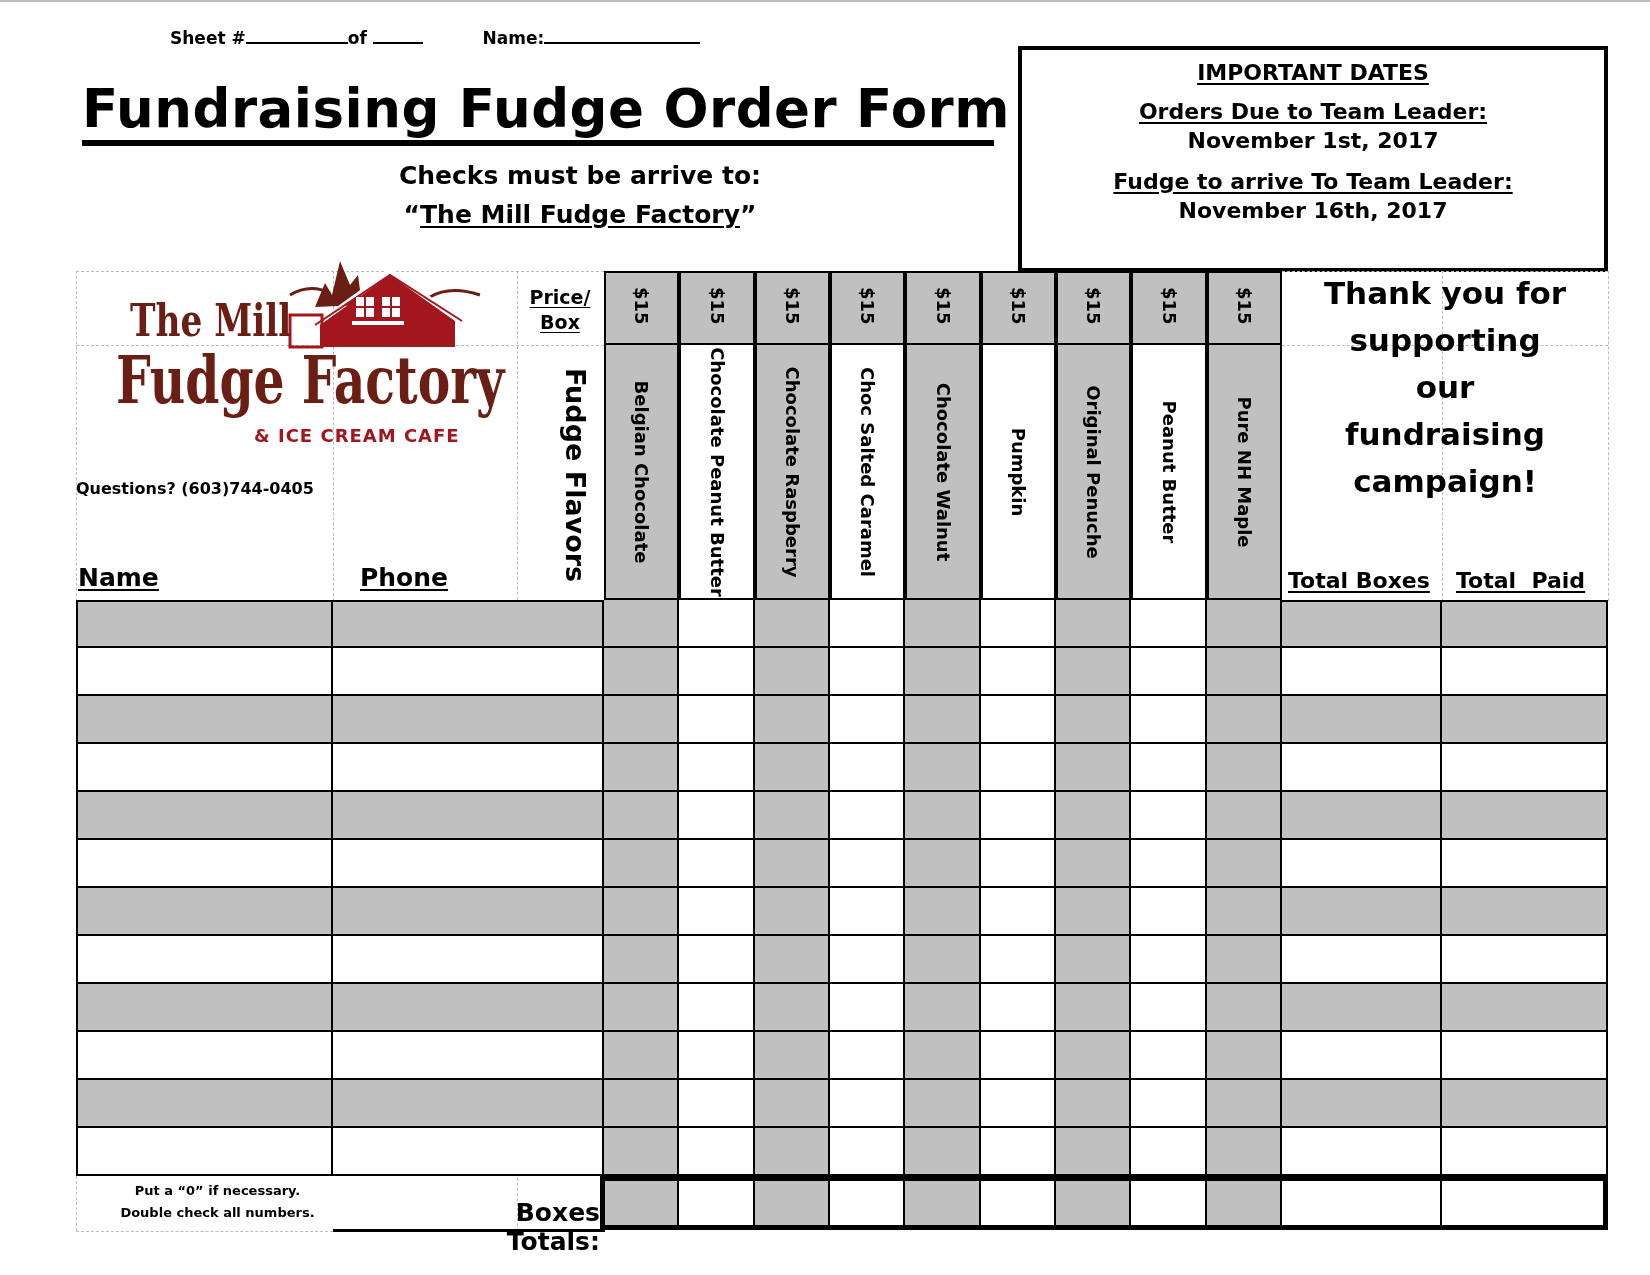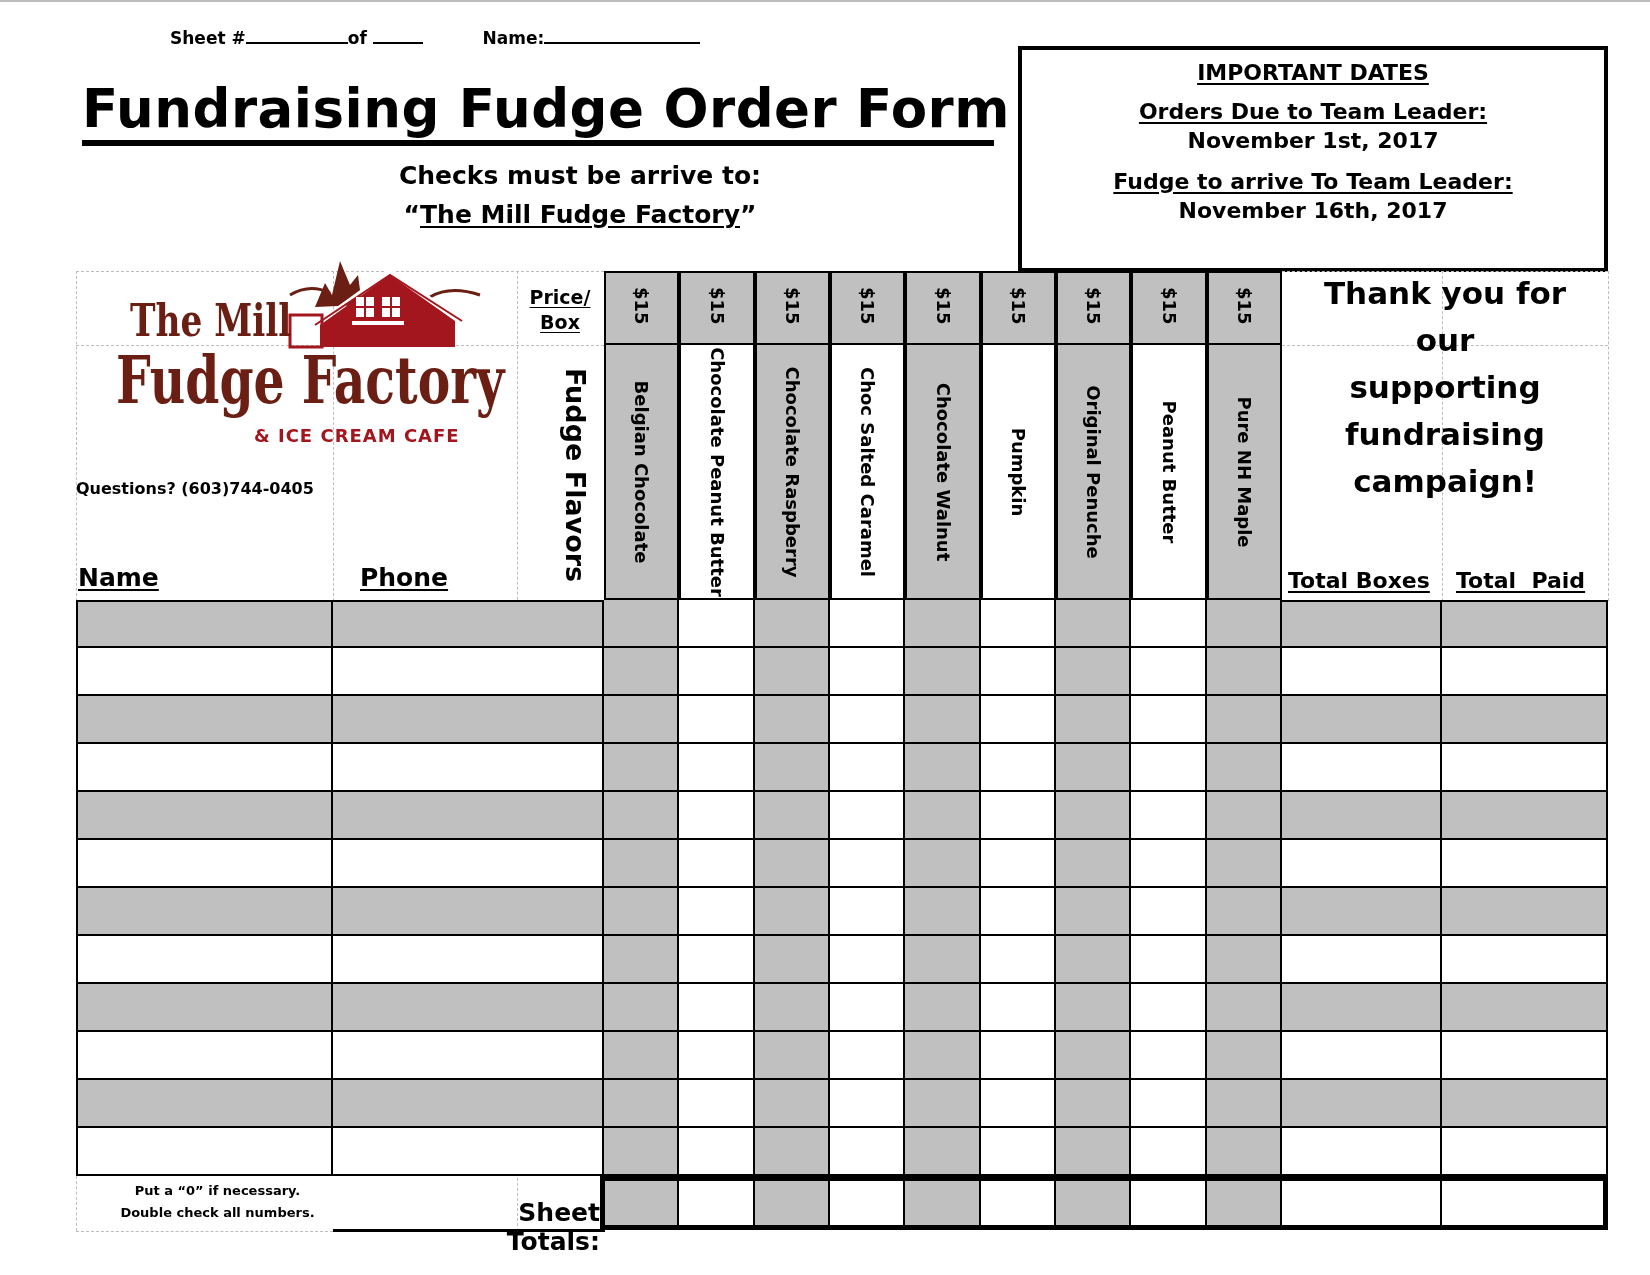--- a/index.html
+++ b/index.html
@@ -101,22 +101,22 @@
 
 <div class="abs pricebox">
   <div class="u">Price/</div>
   <div class="u">Box</div>
 </div>
 
 <div class="abs vtext" style="left:560px;top:368px;font-size:27px;">Fudge Flavors</div>
 
 <div class="abs thanks">
   <div>Thank you for</div>
+  <div>supporting</div>
   <div>our</div>
-  <div>supporting</div>
   <div>fundraising</div>
   <div>campaign!</div>
 </div>
 
 <div class="abs colhead u" style="left:78px;top:563px;">Name</div>
 <div class="abs colhead u" style="left:360px;top:563px;">Phone</div>
 <div class="abs u" style="left:1288px;top:568px;font-size:22px;font-weight:bold;white-space:nowrap;">Total Boxes</div>
 <div class="abs u" style="left:1456px;top:568px;font-size:22px;font-weight:bold;white-space:pre;">Total  Paid</div>
 
 <div id="grid">
@@ -341,14 +341,14 @@
     <div class="cell gray" style="left: 1207px; top: 1176px; width: 75px; height: 54px; border-right: 2px solid rgb(0, 0, 0);"></div>
     <div class="cell white" style="left: 1282px; top: 1176px; width: 160px; height: 54px; border-right: 2px solid rgb(0, 0, 0);"></div>
     <div class="cell white" style="left: 1442px; top: 1176px; width: 166px; height: 54px;"></div>
     <div class="cell " style="left: 600px; top: 1176px; width: 1008px; height: 54px; border: 5px solid rgb(0, 0, 0); background: transparent; pointer-events: none;"></div>
   </div>
 
 <div class="abs notes">
   <div>Put a “0” if necessary.</div>
   <div>Double check all numbers.</div>
 </div>
-<div class="abs sheettotals">Sheet Totals:</div>
+<div class="abs sheettotals">Boxes Totals:</div>
 <div class="abs" style="left:333px;top:1229px;width:272px;height:3px;background:#000;"></div>
 
 </body></html>

